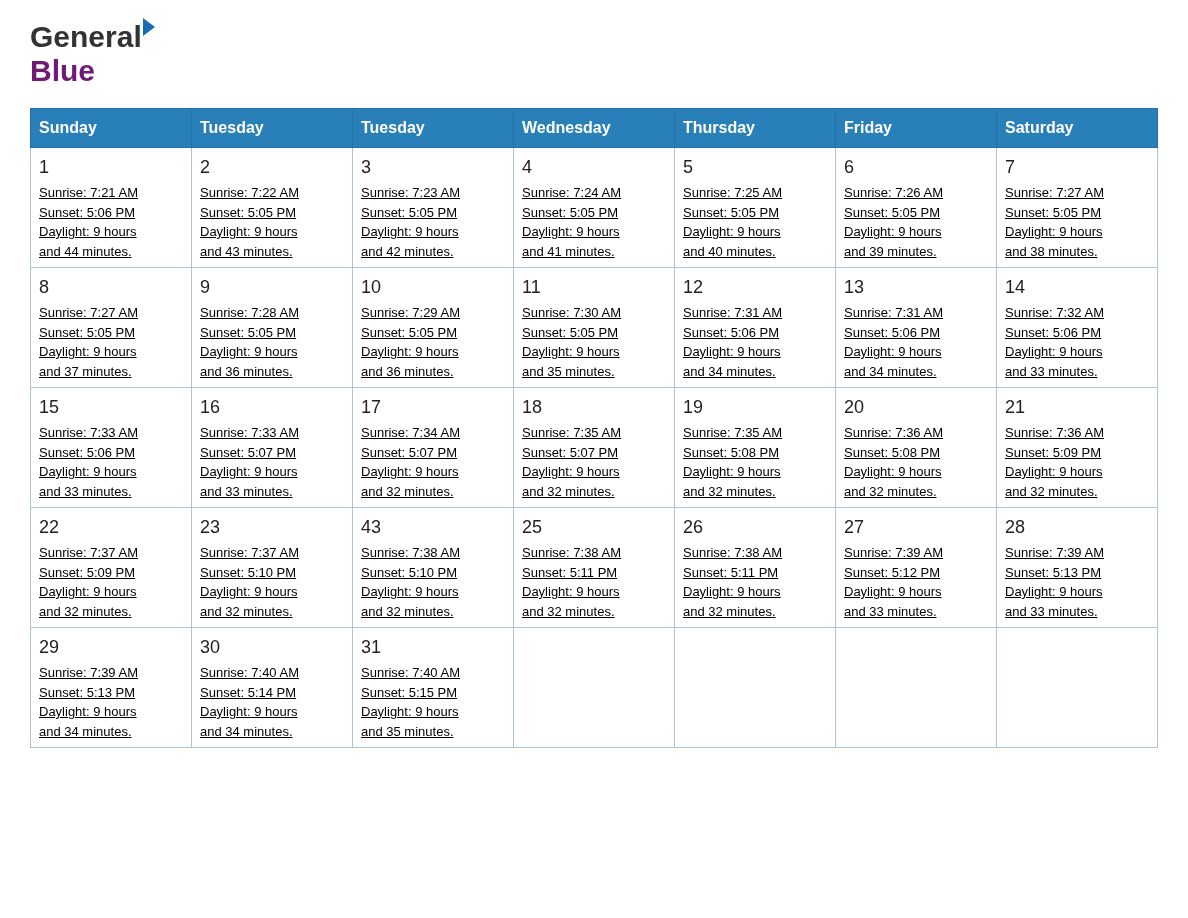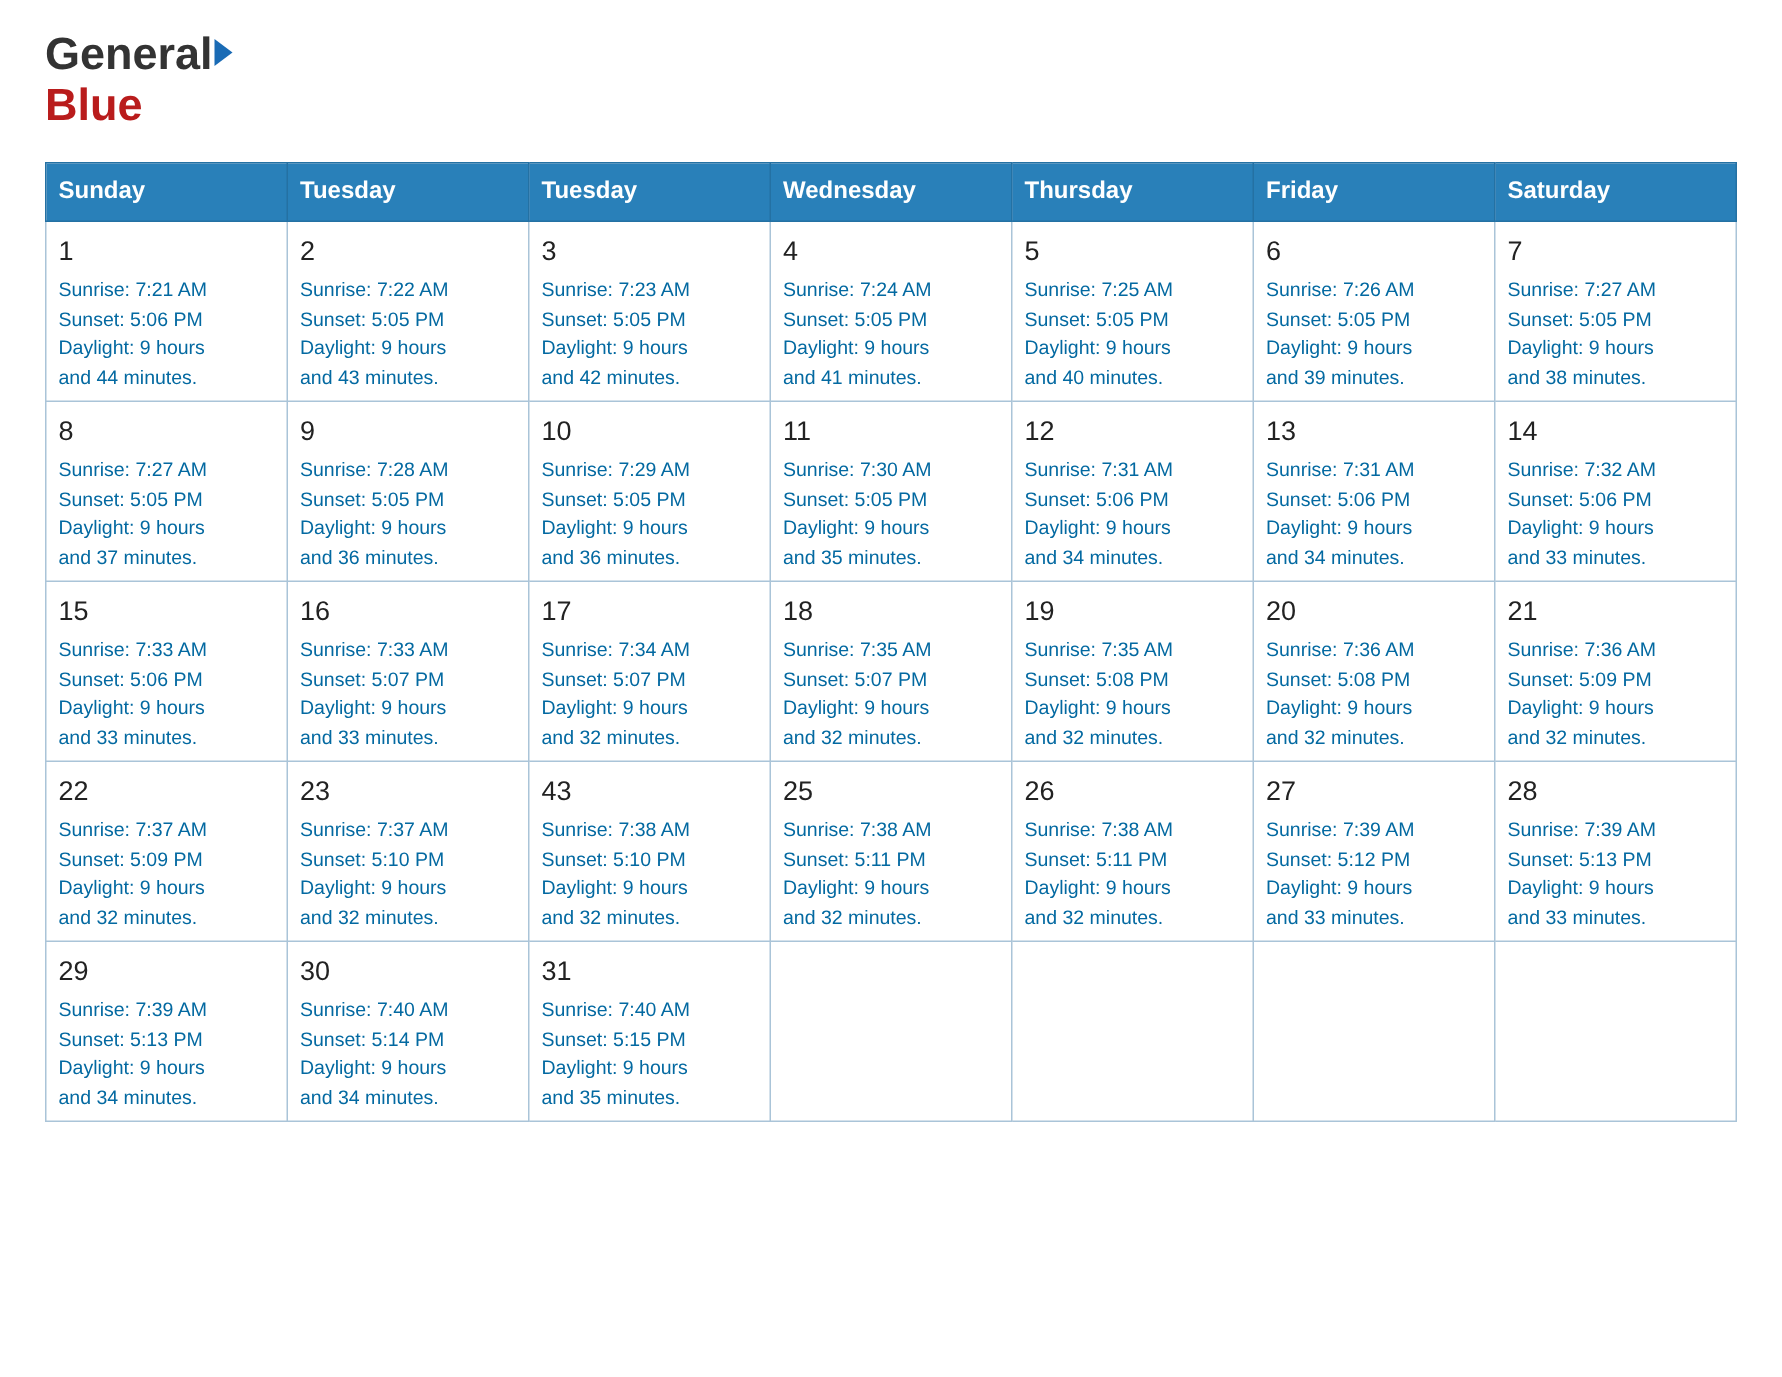--- a/index.html
+++ b/index.html
@@ -60,55 +60,55 @@
     }
     tbody tr td .day-num {
       font-size: 18px;
       font-weight: normal;
       color: #222;
       display: block;
       margin-bottom: 2px;
     }
     tbody tr td .day-info {
       font-size: 13px;
-      color: #0369a1;
+      color: #000000;
+      text-decoration: underline;
     }
     tbody tr:nth-child(odd) td {
       background: #fff;
     }
     tbody tr:nth-child(even) td {
       background: #fff;
     }
     tbody tr td.empty {
       background: #fff;
     }
     .logo-row {
       display: flex;
-      align-items: center;
       gap: 0px;
     }
     .logo-text-general {
       font-size: 30px;
       font-weight: bold;
       color: #333;
     }
     .logo-arrow {
       display: inline-block;
       width: 0;
       height: 0;
       border-left: 12px solid #1a6bb5;
       border-top: 9px solid transparent;
       border-bottom: 9px solid transparent;
       margin-left: 1px;
       vertical-align: middle;
       position: relative;
       top: -2px;
     }
     .logo-blue-line {
-      color: #b91c1c;
+      color: #701a75;
       font-size: 30px;
       font-weight: bold;
     }
   </style>
 </head>
 <body>
 
 <div class="header">
   <div class="logo">
     <div class="logo-row">

